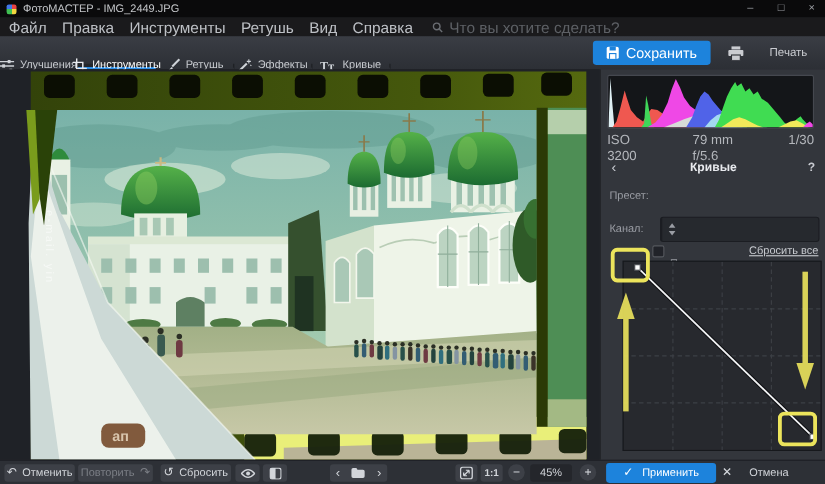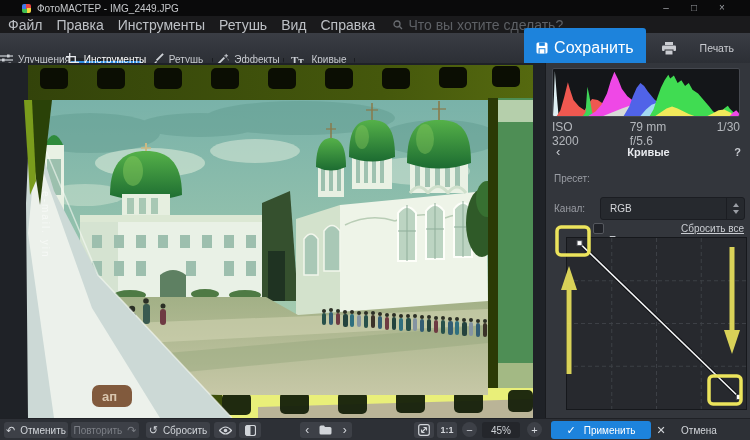--- a/index.html
+++ b/index.html
@@ -1,21 +1,21 @@
 <!DOCTYPE html>
 <html><head>
 <meta charset="utf-8">
 <style>
   html,body{margin:0;padding:0;background:#000;}
   .app{position:relative;width:750px;height:440px;overflow:hidden;
        font-family:"Liberation Sans","DejaVu Sans",sans-serif;
        background:#26292e;-webkit-font-smoothing:antialiased;}
   
   .titlebar{position:absolute;left:0;top:0;width:750px;height:16px;background:#0a0a0b;
-            display:flex;align-items:center;padding:0 22px;box-sizing:border-box;gap:6px;}
+            display:flex;align-items:center;padding:0 6px;box-sizing:border-box;gap:6px;}
   .logo{width:9px;height:9px;border-radius:2px;
         background:conic-gradient(#e84343 0 25%,#f2d840 25% 50%,#3fbf52 50% 75%,#4078e8 75%);}
   .wtitle{font-size:10px;color:#c6c8cb;white-space:nowrap;}
   .winbtns{margin-left:auto;display:flex;gap:16px;color:#9a9da2;font-size:10px;line-height:16px;}
   .winbtns span{width:12px;text-align:center;cursor:default;}
   
   .menubar{position:absolute;left:0;top:16px;width:750px;height:17px;background:#1a1a1c;
            display:flex;align-items:center;gap:14px;padding:0 8px;box-sizing:border-box;
            font-size:14px;color:#bdc0c5;}
   .menubar .mi{white-space:nowrap;}
@@ -23,21 +23,21 @@
   
   .tabbar{position:absolute;left:0;top:33px;width:750px;height:30px;
           background:linear-gradient(#3a3d44,#2c2f35);display:flex;align-items:stretch;}
   .tab{width:71px;display:flex;align-items:center;justify-content:center;gap:5px;
        font-size:10px;color:#c7cacf;border-right:1px solid rgba(0,0,0,.4);
        border-bottom:2px solid transparent;box-sizing:border-box;cursor:pointer;margin-top:25px;}
   .tab svg{flex:0 0 auto;}
   .tab.active{background:#23262b;border-bottom:2px solid #2f8fe5;color:#fff;}
   .tab-actions{margin-left:auto;display:flex;align-items:center;gap:8px;padding-right:8px;}
   .btn-save{display:flex;align-items:center;gap:6px;background:#1d83dc;color:#fff;
-            height:40px;padding:0 12px;border-radius:3px;font-size:16px;cursor:pointer;}
+            height:22px;padding:0 12px;border-radius:3px;font-size:13px;cursor:pointer;}
   .btn-print{display:flex;align-items:center;gap:24px;color:#caccd1;font-size:10.5px;
              height:22px;padding:0 8px;cursor:pointer;}
   
   .canvas{position:absolute;left:0;top:63px;width:545px;height:355px;background:#1f2227;overflow:hidden;}
   
   .panel{position:absolute;left:545px;top:63px;width:205px;height:355px;background:#33363c;
          border-left:1px solid #191b1f;box-sizing:border-box;font-size:10px;}
   .histbox{position:absolute;left:6px;top:5px;width:188px;height:49px;background:#141619;
            border:1px solid #45484f;border-radius:2px;overflow:hidden;box-sizing:border-box;}
   .histbox svg{display:block;width:100%;height:100%;}
@@ -491,21 +491,20 @@
     <div class="curves-header">
       <span class="hdr-back">‹</span>
       <span class="hdr-title">Кривые</span>
       <span class="hdr-help">?</span>
     </div>
 
     <span class="plabel" style="top:110px;">Пресет:</span>
 
     <span class="plabel" style="top:140px;">Канал:</span>
     <div class="select" style="top:134px;">
-      <span class="val">RGB</span>
       <span class="spin">
           <i class="tri-up"></i>
           <i class="tri-dn"></i>
         </span>
     </div>
 
     <div class="checkbox"></div>
     <span class="cbl">Показать все каналы</span>
     <span class="resetall">Сбросить все</span>
 

